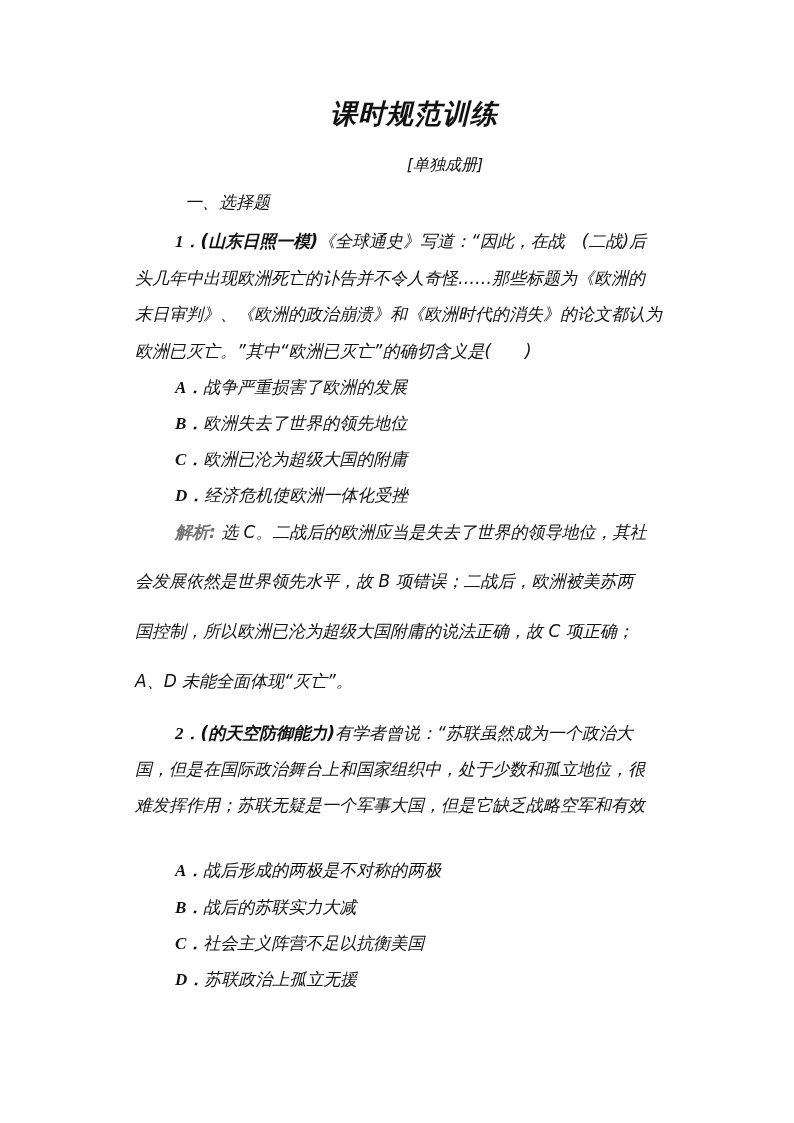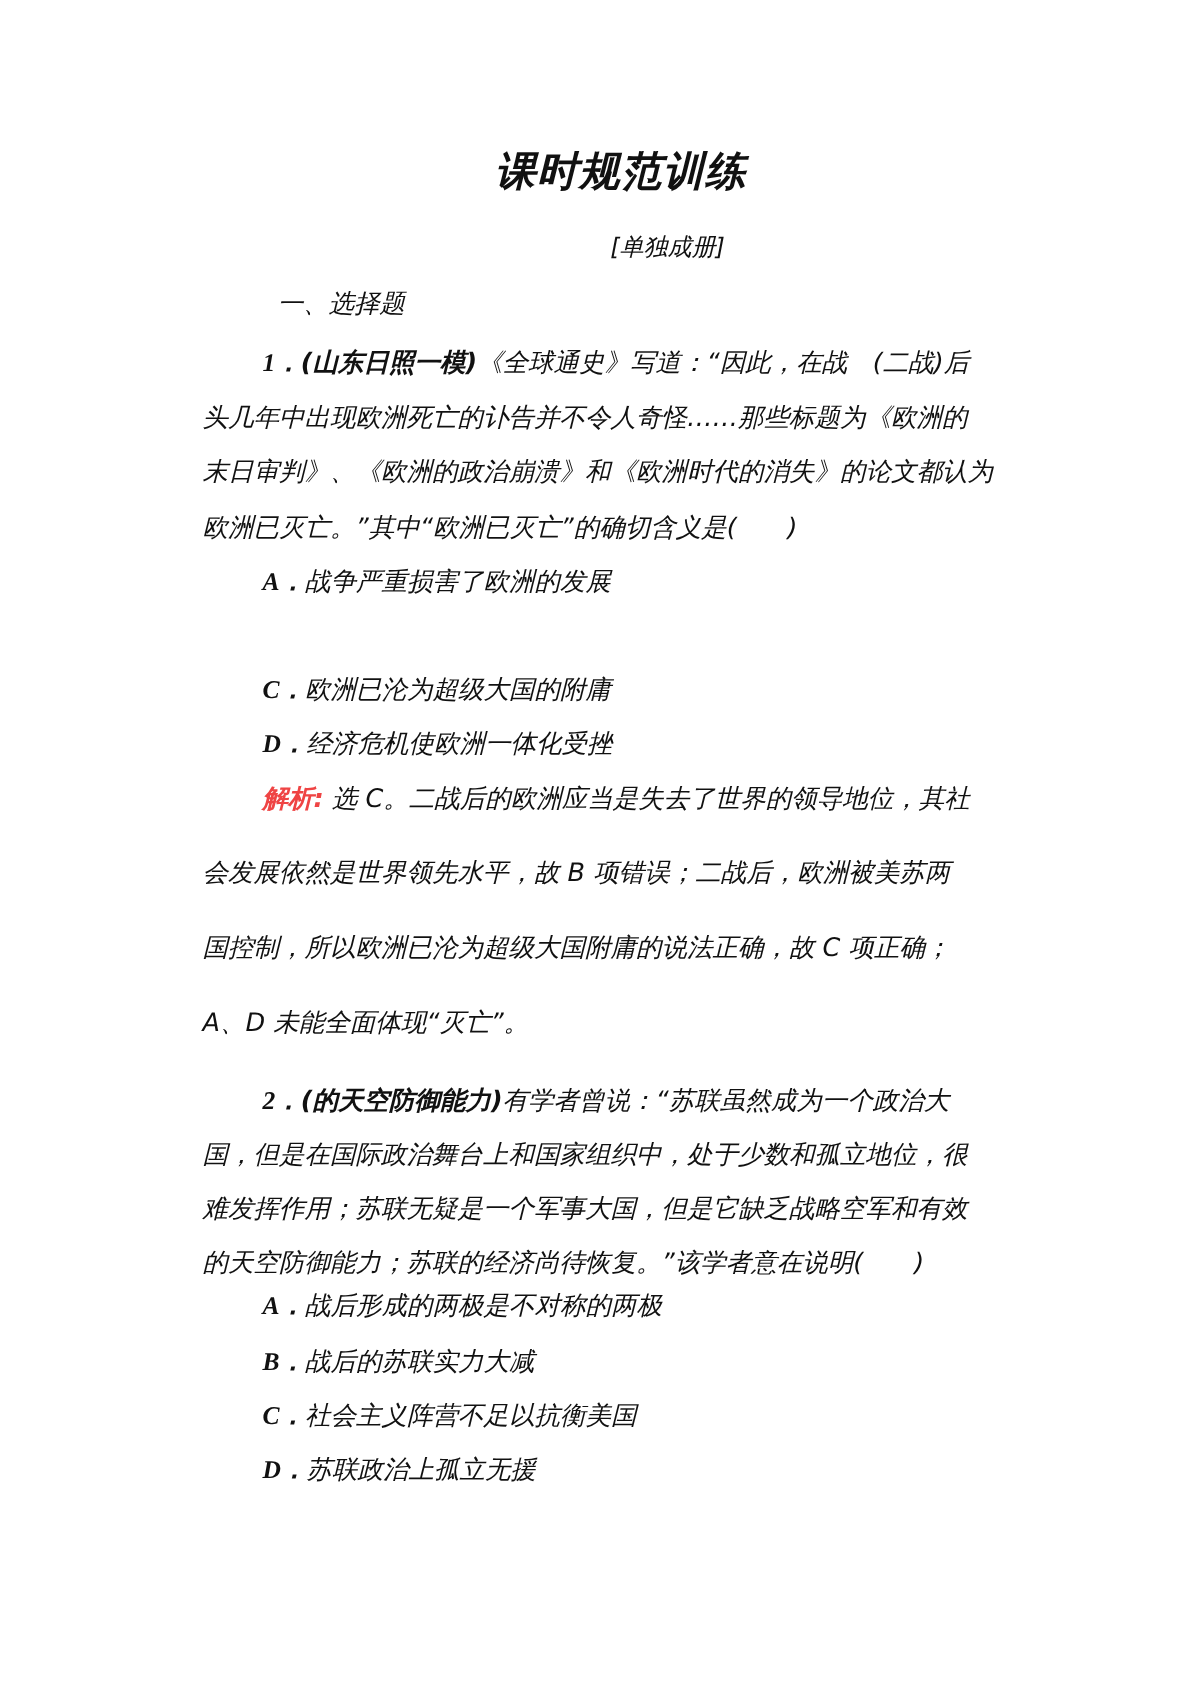--- a/index.html
+++ b/index.html
@@ -13,61 +13,63 @@
   .section { position: absolute; left: 155px; top: 191px; font-family: "DejaVu Sans", sans-serif;
              font-size: 17px; margin-left: 13px; }
   .line { position: absolute; left: 118px; font-size: 17px; white-space: nowrap;
           font-family: "DejaVu Sans", sans-serif; }
   .indent { left: 158px; }
   .opt { position: absolute; left: 158px; font-size: 17px; white-space: nowrap;
          font-family: "DejaVu Sans", sans-serif; }
   .opt .letter { font-family: "Liberation Serif", serif; font-weight: bold; font-size: 17px; }
   .qnum { font-family: "Liberation Serif", serif; font-weight: bold; }
   .src { font-weight: bold; }
-  .analysis-label { color: #ef4444; font-weight: bold; }
+  .analysis-label { color: #737373; font-weight: bold; }
 </style>
 </head>
 <body>
 
 <div class="page">
 
   <div class="title">课时规范训练</div>
   <div class="subtitle">[单独成册]</div>
   <div class="section">一、选择题</div>
 
   <div class="line indent" style="top:230px;">
     <span class="qnum">1．</span><span class="src">(山东日照一模)</span><span>《全球通史》写道：“因此，在战　(二战)后</span>
   </div>
   <div class="line" style="top:267px;">头几年中出现欧洲死亡的讣告并不令人奇怪……那些标题为《欧洲的</div>
   <div class="line" style="top:303px;">末日审判》、《欧洲的政治崩溃》和《欧洲时代的消失》的论文都认为</div>
   <div class="line" style="top:340px;">欧洲已灭亡。”其中“欧洲已灭亡”的确切含义是(　　)</div>
 
   <div class="opt" style="top:376px;">
     <span class="letter">A．</span><span>战争严重损害了欧洲的发展</span>
   </div>
+  <div class="opt" style="top:412px;">
+    <span class="letter">B．</span><span>欧洲失去了世界的领先地位</span>
+  </div>
   <div class="opt" style="top:448px;">
     <span class="letter">C．</span><span>欧洲已沦为超级大国的附庸</span>
   </div>
   <div class="opt" style="top:484px;">
     <span class="letter">D．</span><span>经济危机使欧洲一体化受挫</span>
   </div>
 
   <div class="line indent" style="top:521px;">
     <span class="analysis-label">解析:</span> <span>选 C。二战后的欧洲应当是失去了世界的领导地位，其社</span>
   </div>
   <div class="line" style="top:570px;">会发展依然是世界领先水平，故 B 项错误；二战后，欧洲被美苏两</div>
   <div class="line" style="top:620px;">国控制，所以欧洲已沦为超级大国附庸的说法正确，故 C 项正确；</div>
   <div class="line" style="top:670px;">A、D 未能全面体现“灭亡”。</div>
 
   <div class="line indent" style="top:722px;">
     <span class="qnum">2．</span><span class="src">(的天空防御能力)</span><span>有学者曾说：“苏联虽然成为一个政治大</span>
   </div>
   <div class="line" style="top:758px;">国，但是在国际政治舞台上和国家组织中，处于少数和孤立地位，很</div>
   <div class="line" style="top:794px;">难发挥作用；苏联无疑是一个军事大国，但是它缺乏战略空军和有效</div>
-  <div class="line" style="top:830px;">的天空防御能力；苏联的经济尚待恢复。”该学者意在说明(　　)</div>
 
   <div class="opt" style="top:859px;">
     <span class="letter">A．</span><span>战后形成的两极是不对称的两极</span>
   </div>
   <div class="opt" style="top:896px;">
     <span class="letter">B．</span><span>战后的苏联实力大减</span>
   </div>
   <div class="opt" style="top:932px;">
     <span class="letter">C．</span><span>社会主义阵营不足以抗衡美国</span>
   </div>

